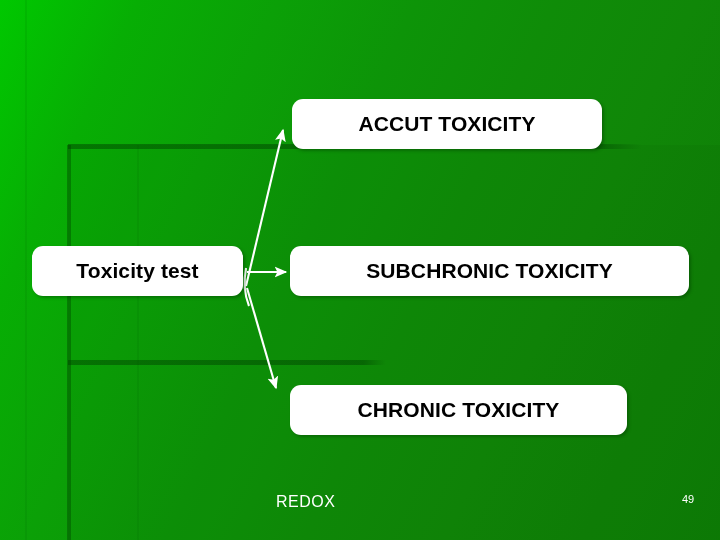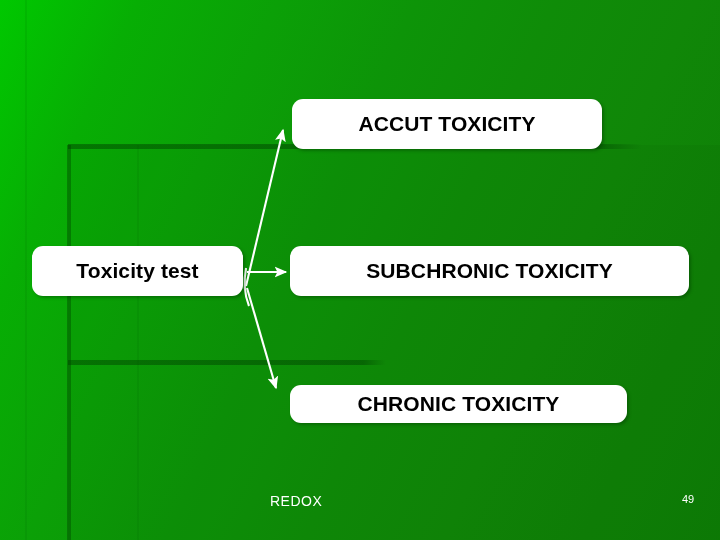--- a/index.html
+++ b/index.html
@@ -123,41 +123,41 @@
     left: 290px;
     top: 246px;
     width: 399px;
     height: 50px;
     font-size: 21px;
   }
   #box-chronic {
     left: 290px;
     top: 385px;
     width: 337px;
-    height: 38px;
+    height: 50px;
     font-size: 21px;
   }
 
   
   #arrows {
     position: absolute;
     left: 0;
     top: 0;
     width: 720px;
     height: 540px;
     pointer-events: none;
   }
 
   
   #footer-label {
     position: absolute;
-    left: 270px;
+    left: 276px;
     top: 493px;
     color: #ffffff;
-    font-size: 14px;
+    font-size: 16px;
     letter-spacing: 0.5px;
   }
   #page-number {
     position: absolute;
     left: 674px;
     top: 493px;
     color: #ffffff;
     font-size: 11px;
     margin-left: 8px;
   }

